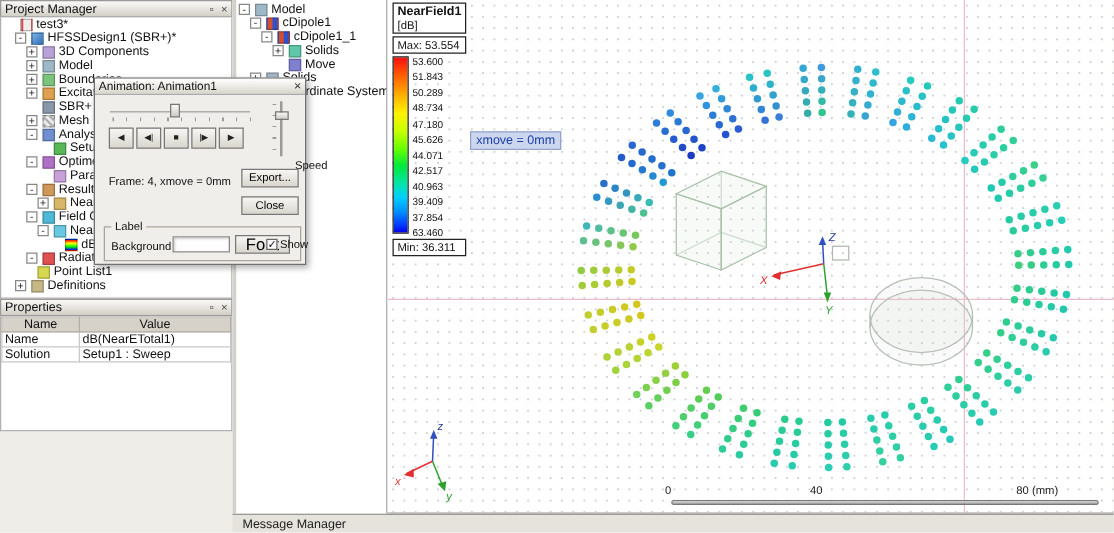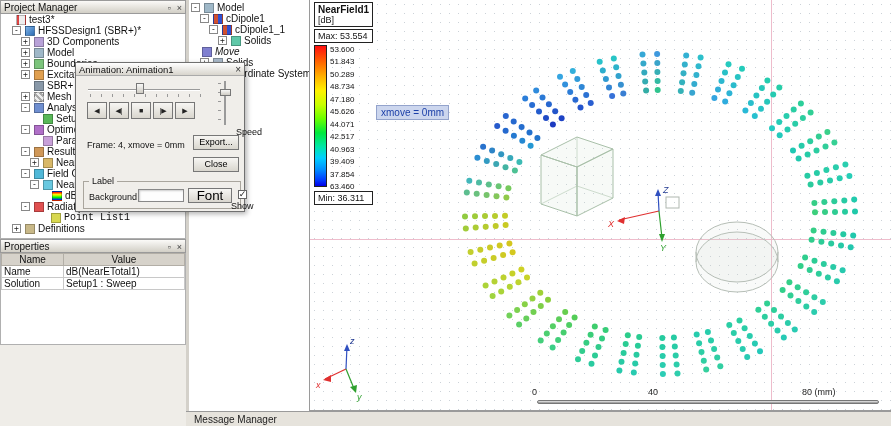--- a/index.html
+++ b/index.html
@@ -91,21 +91,21 @@
   .ad-pb{width:20px;height:17px;border:1px solid #777;background:linear-gradient(#f7f6f3,#d9d6ce);font-size:7px;line-height:15px;text-align:center;color:#222;padding:0;}
   #ad-frame{position:absolute;left:11px;top:77px;}
   .ad-btn{position:absolute;width:46px;height:15px;border:1px solid #777;background:linear-gradient(#f7f6f3,#d9d6ce);font-size:9px;text-align:center;line-height:13px;}
   #ad-export{left:117px;top:72px;}
   #ad-close-btn{left:117px;top:94px;}
   #ad-group{position:absolute;left:7px;top:118px;width:158px;height:28px;border:1px solid #a9a59d;}
   #ad-group-legend{position:absolute;left:5px;top:-6px;background:#f0eeea;padding:0 3px;}
   #ad-bg-label{position:absolute;left:5px;top:10px;}
   #ad-swatch{position:absolute;left:54px;top:7px;width:46px;height:13px;background:#fdfdfd;border:1px solid #888;box-shadow:inset 1px 1px 2px rgba(0,0,0,.2);}
   #ad-font{left:104px;top:6px;width:44px;position:absolute;height:15px;border:1px solid #777;background:linear-gradient(#f7f6f3,#d9d6ce);text-align:center;line-height:13px;}
-  #ad-show{position:absolute;left:147px;top:8px;display:flex;align-items:center;gap:2px;flex-direction:column;}
+  #ad-show{position:absolute;left:129px;top:8px;display:flex;align-items:center;gap:2px;}
   .cb{width:9px;height:9px;border:1px solid #666;background:#fff;position:relative;}
   .cb.checked::after{content:"✓";position:absolute;left:0;top:-2px;font-size:9px;color:#222;}
 
   
   #message-bar{position:absolute;left:186px;top:411px;width:705px;height:15px;background:#e6e3dc;border-top:1px solid #9a9a9a;display:flex;align-items:center;padding:0 8px;font-size:10px;color:#222;}
 </style>
 </head>
 <body>
 
 <div id="app">
@@ -202,21 +202,21 @@
         <div class="tree-row" style="padding-left: 38px;">
           <span class="exp-sp"></span>
           <span class="ic ic-field-plot"></span>
           <span>dB(NearETotal1)</span>
         </div>
         <div class="tree-row" style="padding-left: 20px;">
           <span class="exp">-</span>
           <span class="ic ic-radiation"></span>
           <span>Radiation</span>
         </div>
-        <div class="tree-row" style="padding-left: 37px; font-family: Liberation Mono, monospace;">
+        <div class="tree-row" style="padding-left: 16px;">
           <span class="exp-sp"></span>
           <span class="ic ic-point-list"></span>
           <span>Point List1</span>
         </div>
         <div class="tree-row" style="padding-left: 11px;">
           <span class="exp">+</span>
           <span class="ic ic-definitions"></span>
           <span>Definitions</span>
         </div>
       </div>
@@ -265,21 +265,21 @@
         <div class="tree-row" style="padding-left: 20px;">
           <span class="exp">-</span>
           <span class="ic ic-dipole"></span>
           <span>cDipole1_1</span>
         </div>
         <div class="tree-row" style="padding-left: 29px;">
           <span class="exp">+</span>
           <span class="ic ic-sheets"></span>
           <span>Solids</span>
         </div>
-        <div class="tree-row" style=" font-style: italic;">
+        <div class="tree-row" style="padding-left: 29px;">
           <span class="exp-sp"></span>
           <span class="ic ic-move"></span>
           <span>Move</span>
         </div>
         <div class="tree-row" style="padding-left: 11px;">
           <span class="exp">+</span>
           <span class="ic ic-solids"></span>
           <span>Solids</span>
         </div>
         <div class="tree-row" style="padding-left: 11px;">
@@ -645,21 +645,21 @@
           </div>
       </div>
       <div class="lg-box lg-stack">Min: 36.311</div>
     </div>
 
     <div id="view-annotation">xmove = 0mm</div>
 
     <div id="ruler">
       <span class="rl" style="left:222px">0</span>
       <span class="rl" style="left:338px">40</span>
-      <span class="rl" style="left:492px">80 (mm)</span>
+      <span class="rl" style="left:503px">80 (mm)</span>
       <div id="ruler-bar"></div>
     </div>
   </div>
 
   <div id="anim-dialog">
     <div id="ad-title">
       <span>Animation: Animation1</span>
       <span id="ad-close">×</span>
     </div>
     <div class="ad-hslider">

